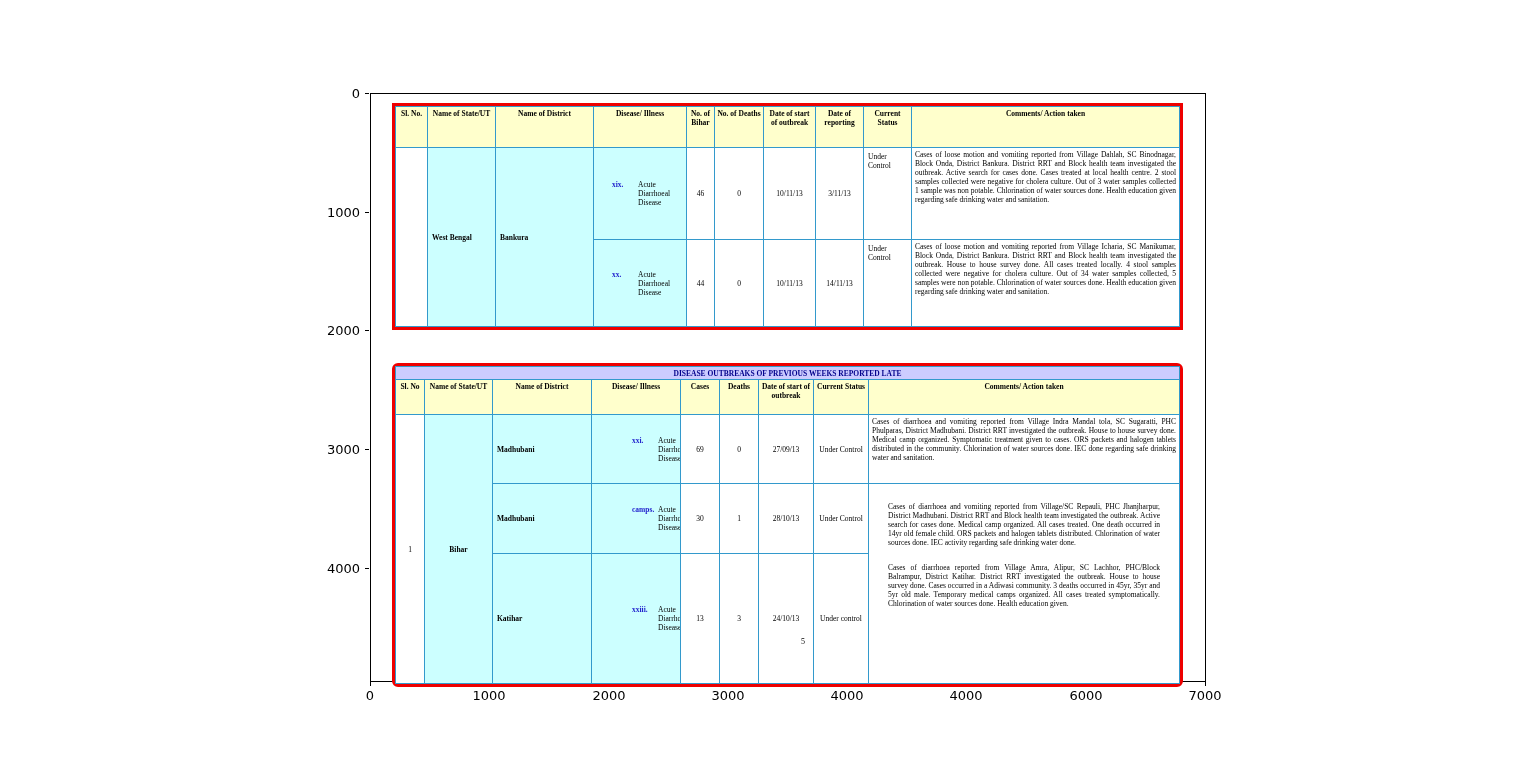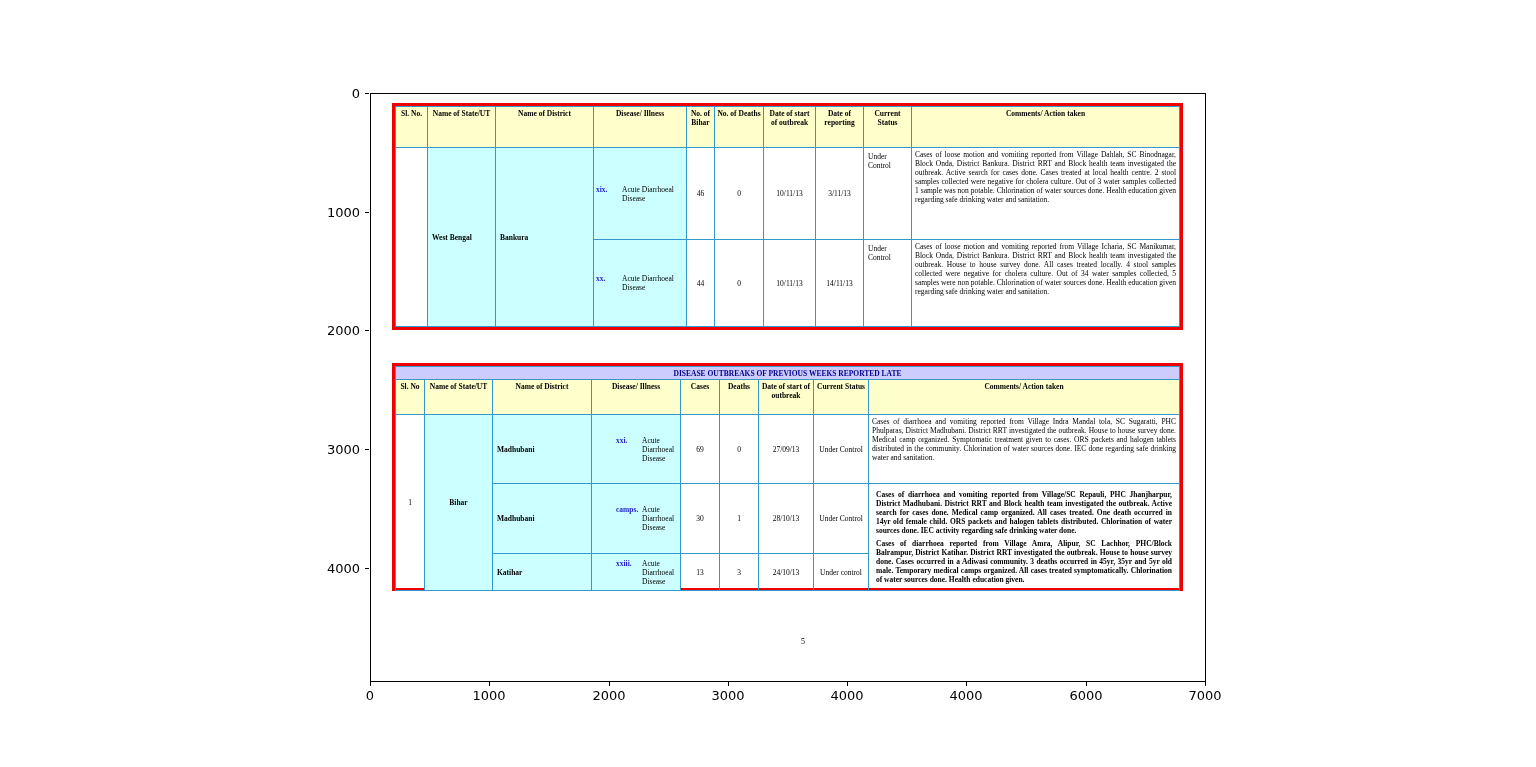--- a/index.html
+++ b/index.html
@@ -18,22 +18,22 @@
   .doc table { border-collapse:collapse; width:100%; height:100%; table-layout:fixed; }
   .doc th, .doc td { border:1px solid #3399cc; font-size:7.5px; line-height:9px; color:#000; padding:1px 2px; overflow:hidden; vertical-align:middle; }
   .doc th { background:#ffffcc; font-weight:bold; text-align:center; vertical-align:top; padding-top:2px; }
   .title-band { background:#ccccff !important; color:#00008b !important; font-weight:bold; text-align:center; font-size:7.2px; vertical-align:middle !important; padding:0 !important; }
   .cyan { background:#ccffff; }
   .bold { font-weight:bold; }
   .ctr { text-align:center; }
   .lft { text-align:left; padding-left:4px !important; }
   .top { vertical-align:top !important; padding-top:4px !important; }
   .comments { font-size:7.4px; line-height:9.7px; text-align:justify; vertical-align:top !important; padding:2px 3px !important; }
-  .comments p { margin:4px;font-weight:bold; }
-  .disease { display:flex; align-items:flex-start; }
+  .comments p { margin:16px; }
+  .disease { display:flex; align-items:flex-start;margin-left:16px; }
   .rn { color:#1f1fcc; font-weight:bold; flex:0 0 26px; }
   .dn { font-weight:normal; width:58px; }
   .ind { padding-left:22px; }
   .pagenum { position:absolute; left:803px; top:637px; transform:translateX(-50%); font-size:8px; color:#000; }
 </style>
 </head>
 <body>
 
 <div class="fig">
 
@@ -122,21 +122,21 @@
         <td class="ctr">0</td>
         <td class="ctr">10/11/13</td>
         <td class="ctr">14/11/13</td>
         <td class="top lft">Under Control</td>
         <td class="comments">Cases of loose motion and vomiting reported from Village Icharia, SC Manikumar, Block Onda, District Bankura. District RRT and Block health team investigated the outbreak. House to house survey done. All cases treated locally. 4 stool samples collected were negative for cholera culture. Out of 34 water samples collected, 5 samples were non potable. Chlorination of water sources done. Health education given regarding safe drinking water and sanitation.</td>
       </tr>
     </tbody>
       </table>
   </div>
 
-  <div class="doc" style="left:392px; top:363px; width:791px; height:228px;">
+  <div class="doc" style="left:392px; top:363px; width:791px; height:324px;border-radius:6px;">
     <table>
       <colgroup>
         <col style="width:29px">
           <col style="width:68px">
           <col style="width:99px">
           <col style="width:89px">
         <col style="width:39px">
           <col style="width:39px">
           <col style="width:55px">
           <col style="width:55px">

